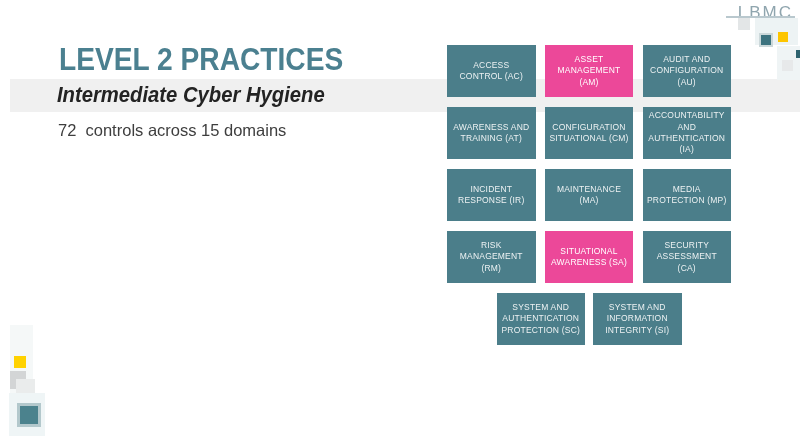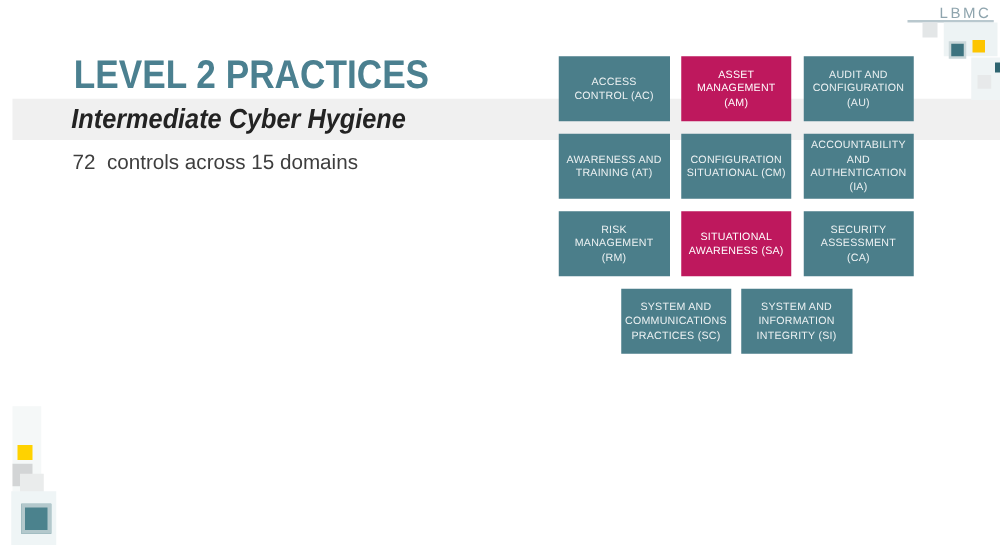--- a/index.html
+++ b/index.html
@@ -22,21 +22,21 @@
     font-size:22px;font-style:italic;font-weight:600;color:#232323;
     transform:scaleX(0.92);transform-origin:left top;white-space:nowrap;z-index:2;
   }
   .summary{
     position:absolute;left:58px;top:121px;
     font-size:16.5px;color:#3e3e3e;white-space:pre;z-index:2;text-align:right;
   }
   
   .logo-text{
     position:absolute;top:3px;right:7px;
-    font-size:12px;letter-spacing:2px;color:#8fa5ae;font-weight:400;
+    font-size:17px;letter-spacing:2px;color:#8fa5ae;font-weight:400;
   }
   .logo-line{position:absolute;top:16px;left:726px;width:69px;height:2px;background:#b9c8ce;}
   .sq{position:absolute;}
   .panel-a{left:755px;top:18px;width:43px;height:27px;background:#edf3f4;}
   .panel-b{left:777px;top:46px;width:23px;height:34px;background:#eff4f5;}
   .sq-gray-tr1{left:738px;top:18px;width:12px;height:12px;background:#e3e6e7;}
   .sq-teal-tr{left:761px;top:35px;width:10px;height:10px;background:#3d737f;box-shadow:0 0 0 2px #ccd8da;}
   .sq-yellow-tr{left:778px;top:32px;width:10px;height:10px;background:#fdc500;}
   .sq-darkteal-tr{left:796px;top:50px;width:4px;height:8px;background:#2e6470;}
   .sq-gray-tr2{left:782px;top:60px;width:11px;height:11px;background:#e7e9ea;}
@@ -50,21 +50,21 @@
   
   .domain-grid{position:absolute;left:447px;top:45px;width:284px;z-index:1;}
   .domain-row{display:flex;justify-content:space-between;height:52px;margin-bottom:10px;}
   .domain-row.centered{justify-content:center;gap:8px;}
   .domain-box{
     box-sizing:border-box;width:88.5px;flex:0 0 88.5px;
     background:#4b7e8a;color:#edf2f3;
     display:flex;align-items:center;justify-content:center;text-align:center;
     font-size:8.5px;line-height:1.35;letter-spacing:0.2px;padding:2px 4px;
   }
-  .domain-box[data-state="excluded"]{background:#be185d;color:#ffffff;}
+  .domain-box[data-state="excluded"]{background:#ec4899;color:#ffffff;}
 </style>
 </head>
 <body>
 
 <div class="slide">
 
   <div class="band"></div>
   <div class="title">LEVEL 2 PRACTICES</div>
   <div class="subtitle">Intermediate Cyber Hygiene</div>
   <div class="summary">72  controls across 15 domains</div>
@@ -91,23 +91,28 @@
       <div class="domain-box" data-state="included">ACCESS CONTROL (AC)</div>
       <div class="domain-box" data-state="excluded">ASSET MANAGEMENT (AM)</div>
       <div class="domain-box" data-state="included">AUDIT AND CONFIGURATION (AU)</div>
     </div>
     <div class="domain-row">
       <div class="domain-box" data-state="included">AWARENESS AND TRAINING (AT)</div>
       <div class="domain-box" data-state="included">CONFIGURATION SITUATIONAL (CM)</div>
       <div class="domain-box" data-state="included">ACCOUNTABILITY AND AUTHENTICATION (IA)</div>
     </div>
     <div class="domain-row">
+      <div class="domain-box" data-state="included">INCIDENT RESPONSE (IR)</div>
+      <div class="domain-box" data-state="included">MAINTENANCE (MA)</div>
+      <div class="domain-box" data-state="included">MEDIA PROTECTION (MP)</div>
+    </div>
+    <div class="domain-row">
       <div class="domain-box" data-state="included">RISK MANAGEMENT (RM)</div>
       <div class="domain-box" data-state="excluded">SITUATIONAL AWARENESS (SA)</div>
       <div class="domain-box" data-state="included">SECURITY ASSESSMENT (CA)</div>
     </div>
     <div class="domain-row centered">
-      <div class="domain-box" data-state="included">SYSTEM AND COMMUNICATIONS PRACTICES (SC)</div>
+      <div class="domain-box" data-state="included">SYSTEM AND AUTHENTICATION PROTECTION (SC)</div>
       <div class="domain-box" data-state="included">SYSTEM AND INFORMATION INTEGRITY (SI)</div>
     </div>
   </div>
 
 </div>
 
 </body></html>

